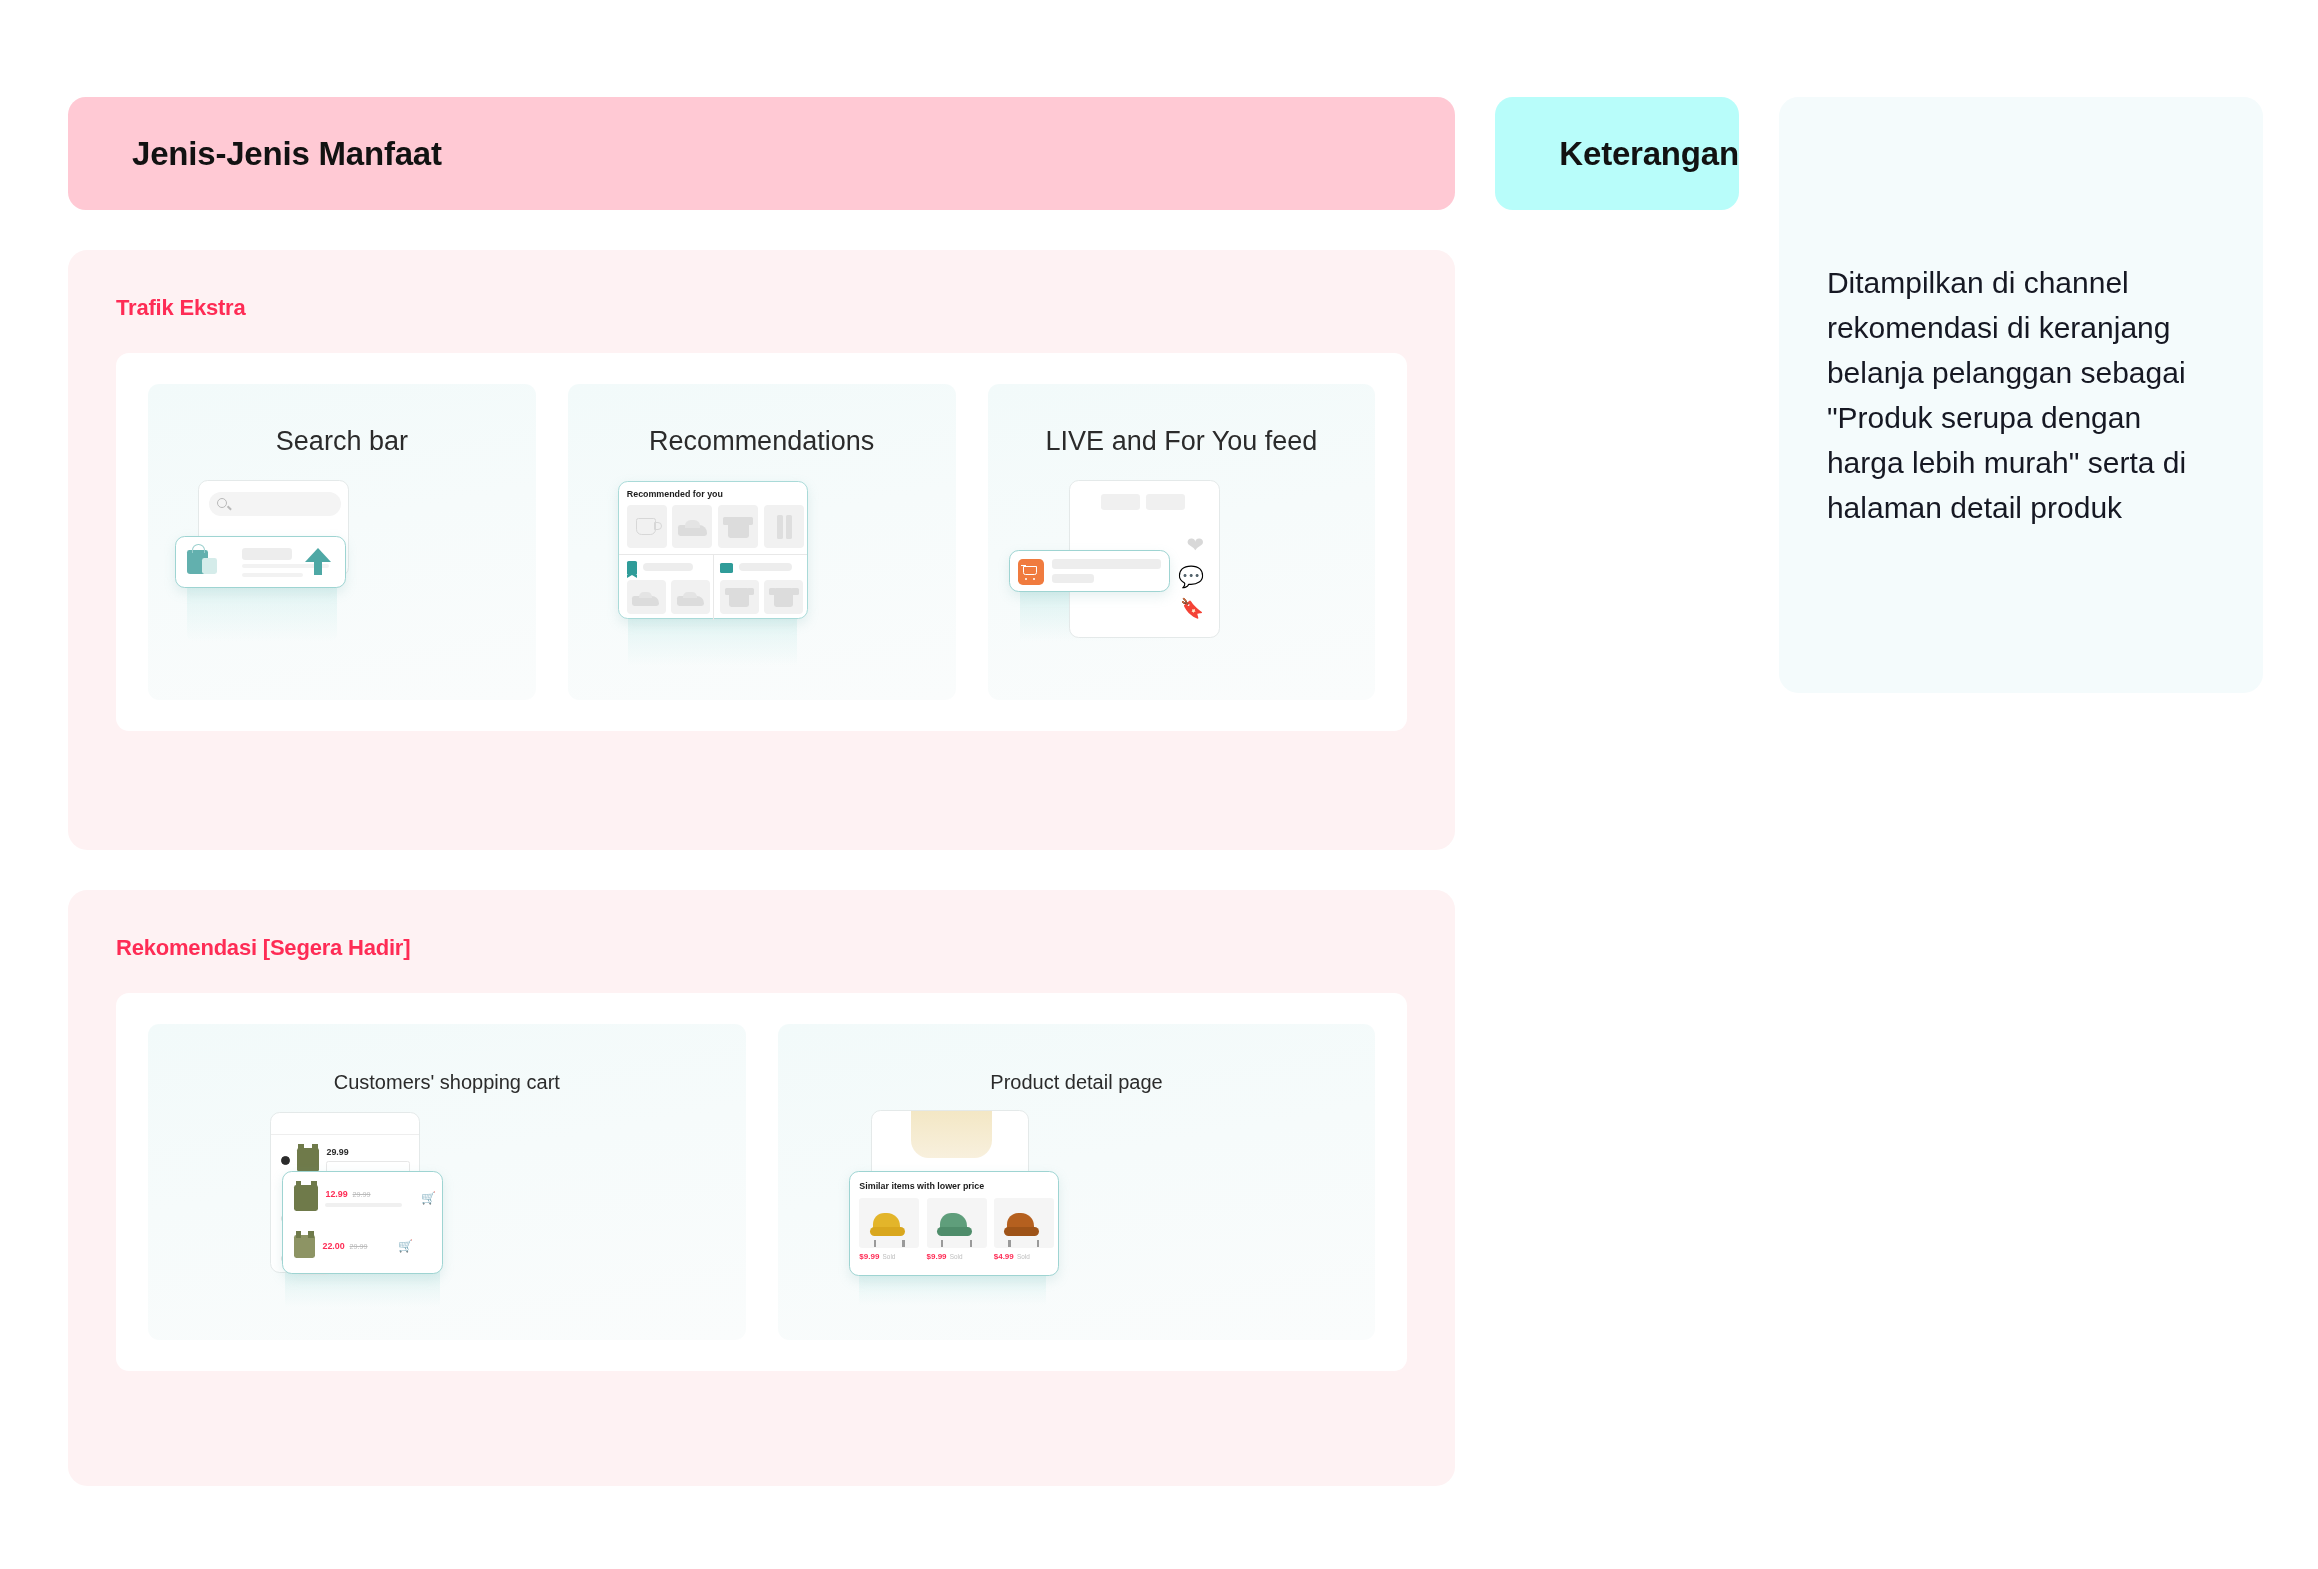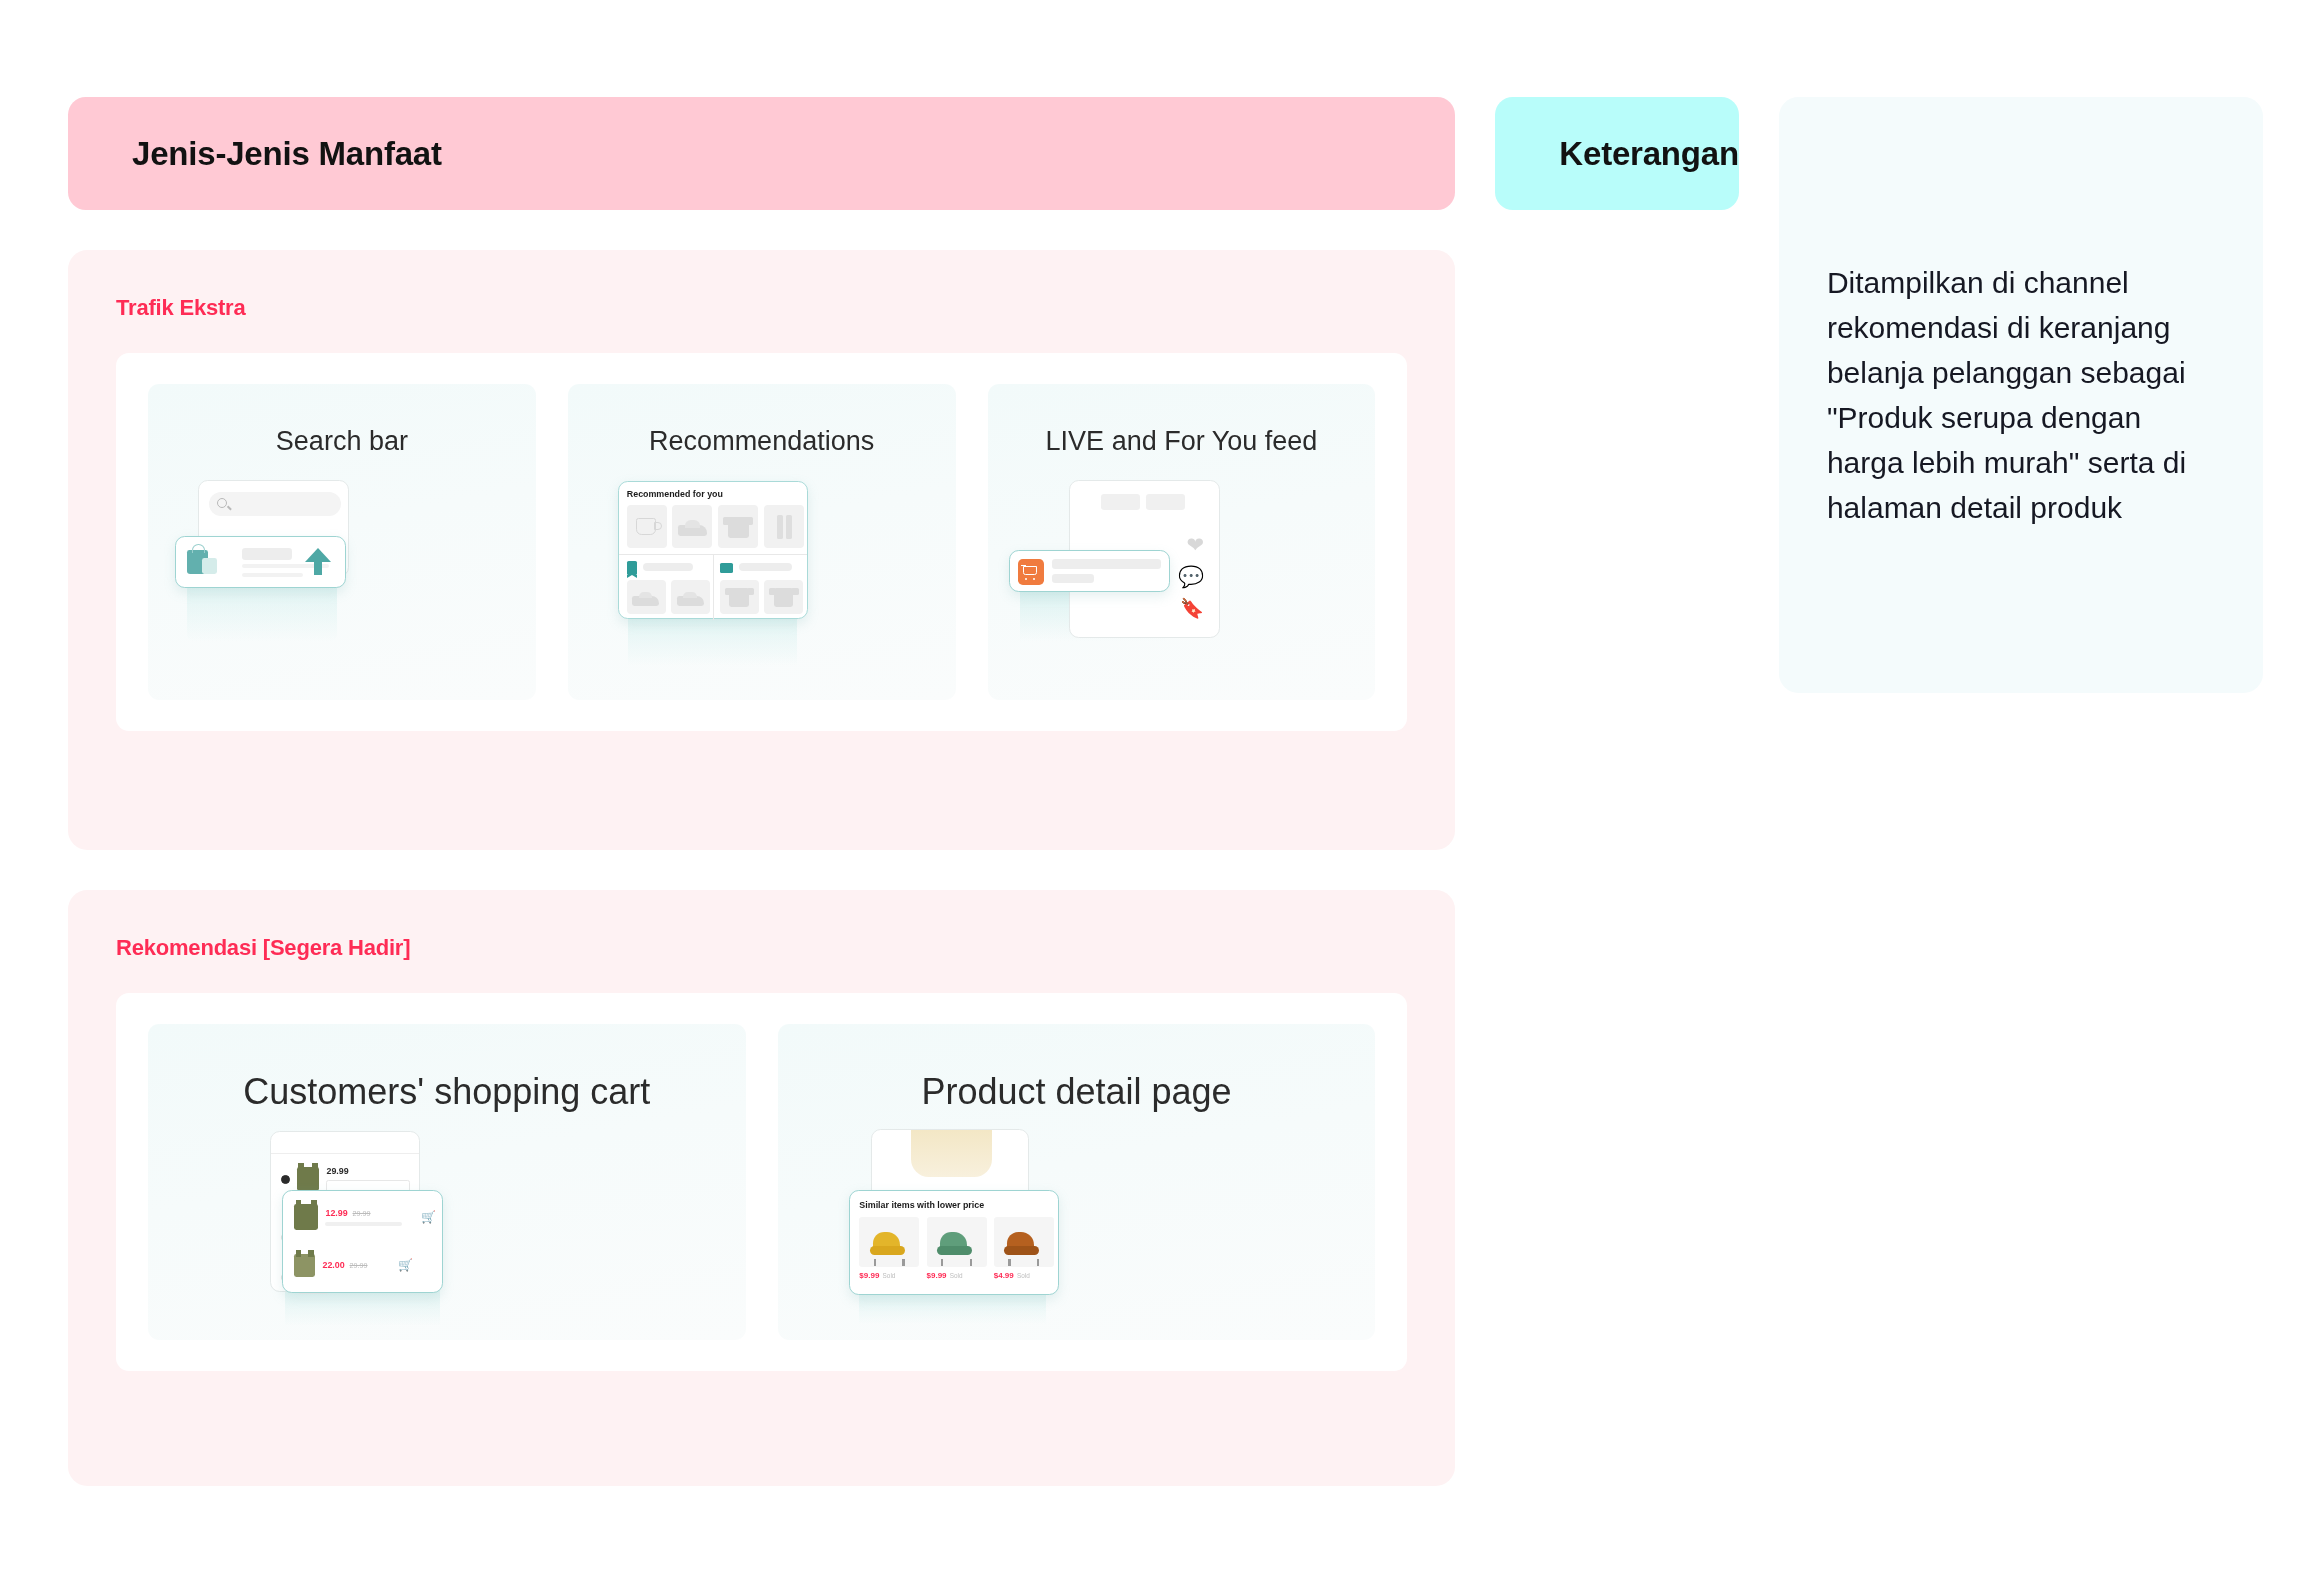--- a/index.html
+++ b/index.html
@@ -80,21 +80,21 @@
     align-items: center;
   }
   .ill-title {
     font-size: 27px;
     color: #2b2b2b;
     font-weight: 400;
     margin-top: 42px;
     text-align: center;
     white-space: nowrap;
   }
-  .panel-2 .ill-title { font-size: 36px; margin-top: 47px; }
+  .panel-2 .ill-title { font-size: 20px; margin-top: 47px; }
   .ill-stage {
     position: relative;
     flex: 1;
     width: 100%;
   }
 
   
   .desc {
     background: #F4FBFC;
     border-radius: 19.3px;

